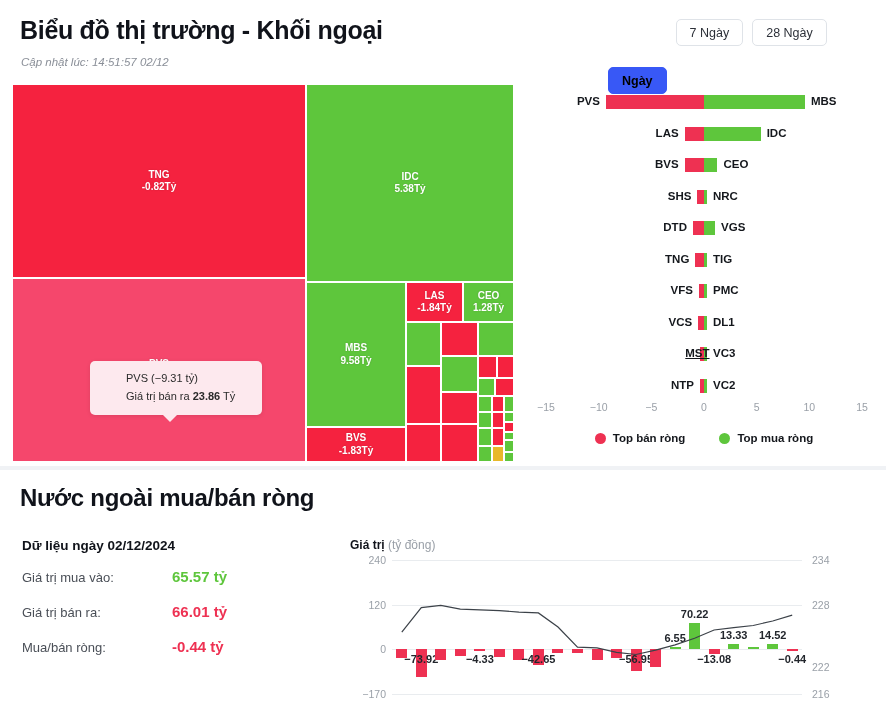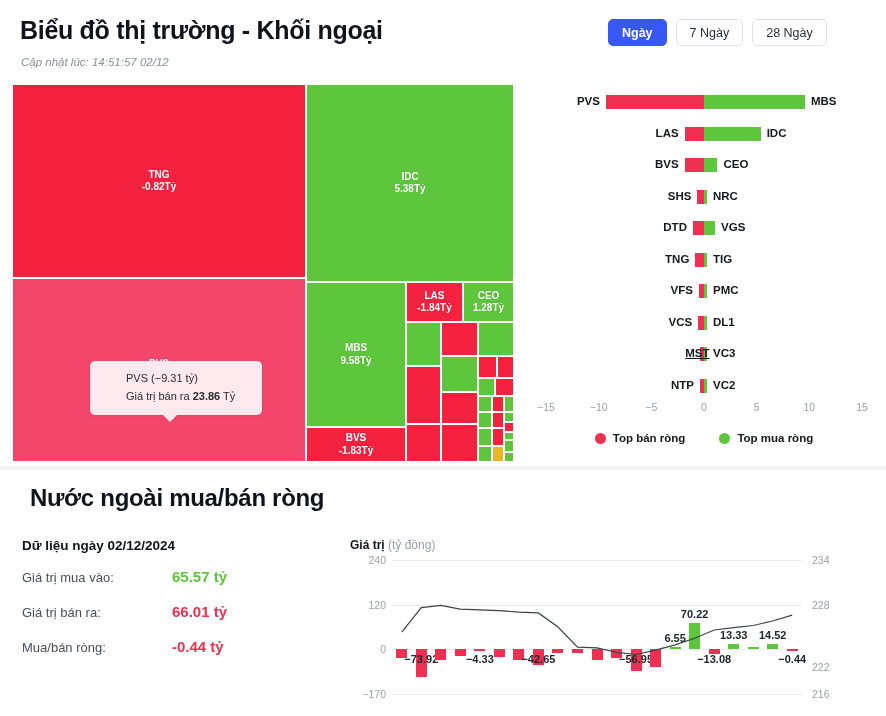--- a/index.html
+++ b/index.html
@@ -9,21 +9,21 @@
   }
   .page{position:relative;width:886px;height:716px;}
 
   
   .hdr{position:absolute;left:0;top:0;width:886px;height:78px;}
   .hdr-title{position:absolute;left:20px;top:16px;font-size:25px;font-weight:bold;letter-spacing:-.3px;color:#10131a;white-space:nowrap;}
   .hdr-sub{position:absolute;left:21px;top:56px;font-size:11.5px;font-style:italic;color:#8a8f98;white-space:nowrap;}
   .seg{position:absolute;top:19px;display:flex;gap:9px;}
   .seg-btn{height:27px;min-width:52px;padding:0 13px;border:1px solid #dfe3e8;border-radius:5px;background:#fff;
     font-size:12.5px;color:#2c3038;display:flex;align-items:center;justify-content:center;white-space:nowrap;box-sizing:border-box;}
-  .seg-btn.active{background:#3858f6;border-color:#3858f6;color:#ffffff;font-weight:bold;}
+  .seg-btn.active{background:#3858f6;border-color:#3858f6;color:#000000;font-weight:bold;margin-top:48px;}
 
   
   .tm{position:absolute;left:12px;top:84px;width:502px;height:378px;background:#fff;}
   .cell{position:absolute;box-sizing:border-box;border:1px solid #ffffff;overflow:hidden;
     display:flex;flex-direction:column;align-items:center;justify-content:center;}
   .cell .nm{font-size:10px;font-weight:bold;color:#fff;line-height:1.25;text-shadow:0 0 2px rgba(0,0,0,.18);}
   .cell .vl{font-size:10px;font-weight:bold;color:#fff;line-height:1.25;text-shadow:0 0 2px rgba(0,0,0,.18);}
 
   .tip{position:absolute;left:78px;top:277px;width:172px;background:#fde9ee;border-radius:5px;
     padding:9px 11px;box-sizing:border-box;box-shadow:0 1px 4px rgba(0,0,0,.10);z-index:40;}
@@ -44,21 +44,21 @@
   .dv-axis{position:absolute;left:0;top:317px;width:348px;height:16px;}
   .dv-tick{position:absolute;top:0;font-size:10.5px;color:#9aa0a8;transform:translateX(-50%);white-space:nowrap;}
   .dv-legend{position:absolute;left:0;top:348px;width:348px;display:flex;justify-content:center;gap:34px;}
   .lg{display:flex;align-items:center;gap:7px;font-size:11.5px;font-weight:bold;color:#14171c;white-space:nowrap;}
   .lg i{width:11px;height:11px;border-radius:50%;display:block;}
 
   
   .rule{position:absolute;left:0;top:466px;width:886px;height:4px;background:#f0f2f5;}
 
   
-  .b-title{position:absolute;left:20px;top:484px;font-size:24px;font-weight:bold;letter-spacing:-.3px;color:#10131a;white-space:nowrap;margin-left:10px;}
+  .b-title{position:absolute;left:20px;top:484px;font-size:24px;font-weight:bold;letter-spacing:-.3px;color:#10131a;white-space:nowrap;}
   .stats{position:absolute;left:22px;top:538px;width:310px;}
   .st-h{font-size:13.5px;font-weight:bold;color:#10131a;margin-bottom:15px;white-space:nowrap;}
   .st-row{display:flex;align-items:baseline;height:35px;}
   .st-k{width:150px;font-size:13px;color:#4a4f57;white-space:nowrap;}
   .st-v{font-size:15px;font-weight:bold;white-space:nowrap;}
 
   
   .cc{position:absolute;left:346px;top:538px;width:526px;height:178px;}
   .cc-t{position:absolute;left:4px;top:0;font-size:12px;white-space:nowrap;}
   .cc-t b{font-weight:bold;color:#10131a;}

